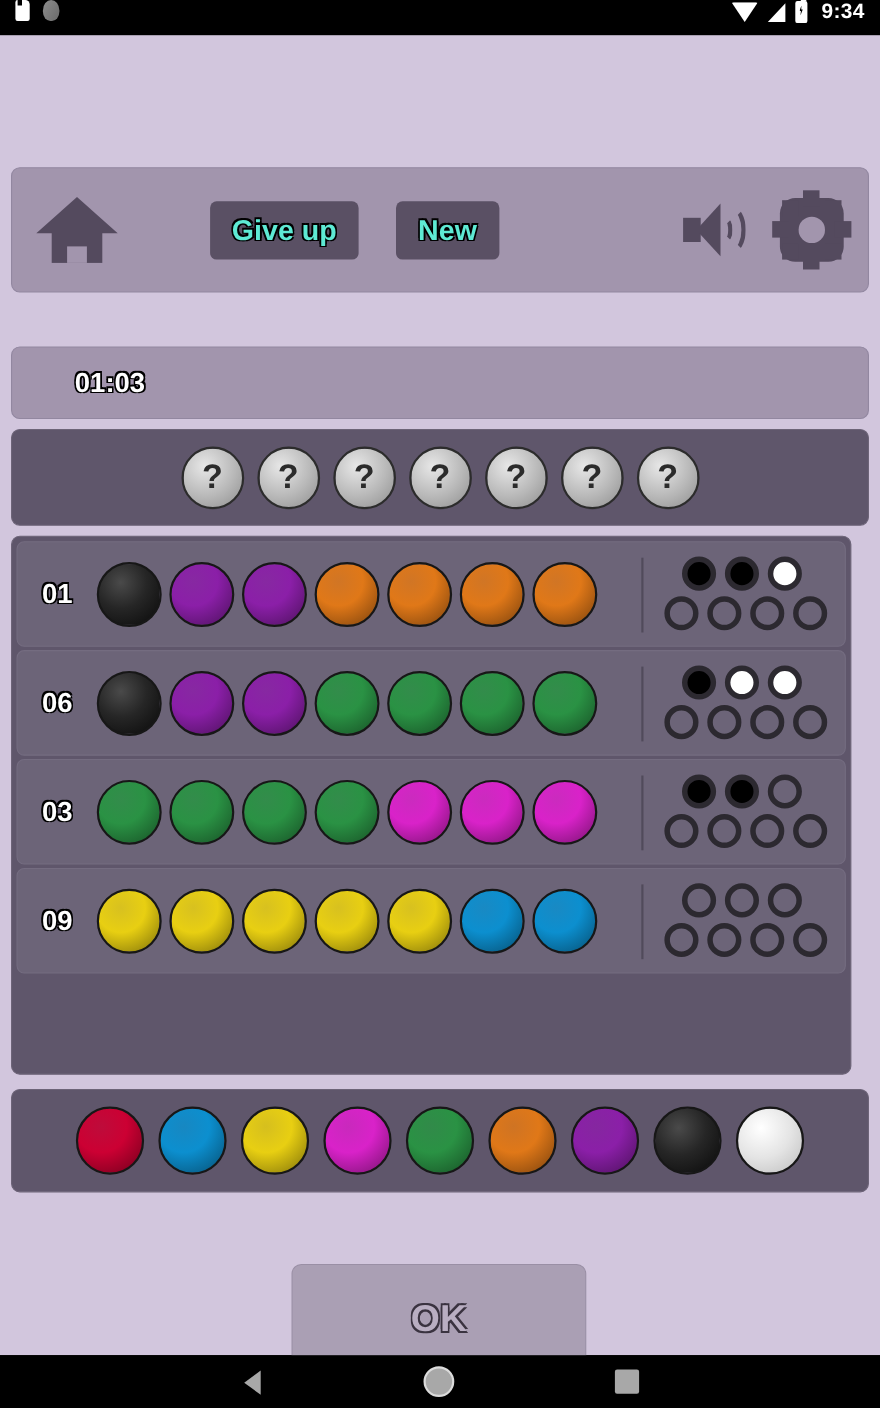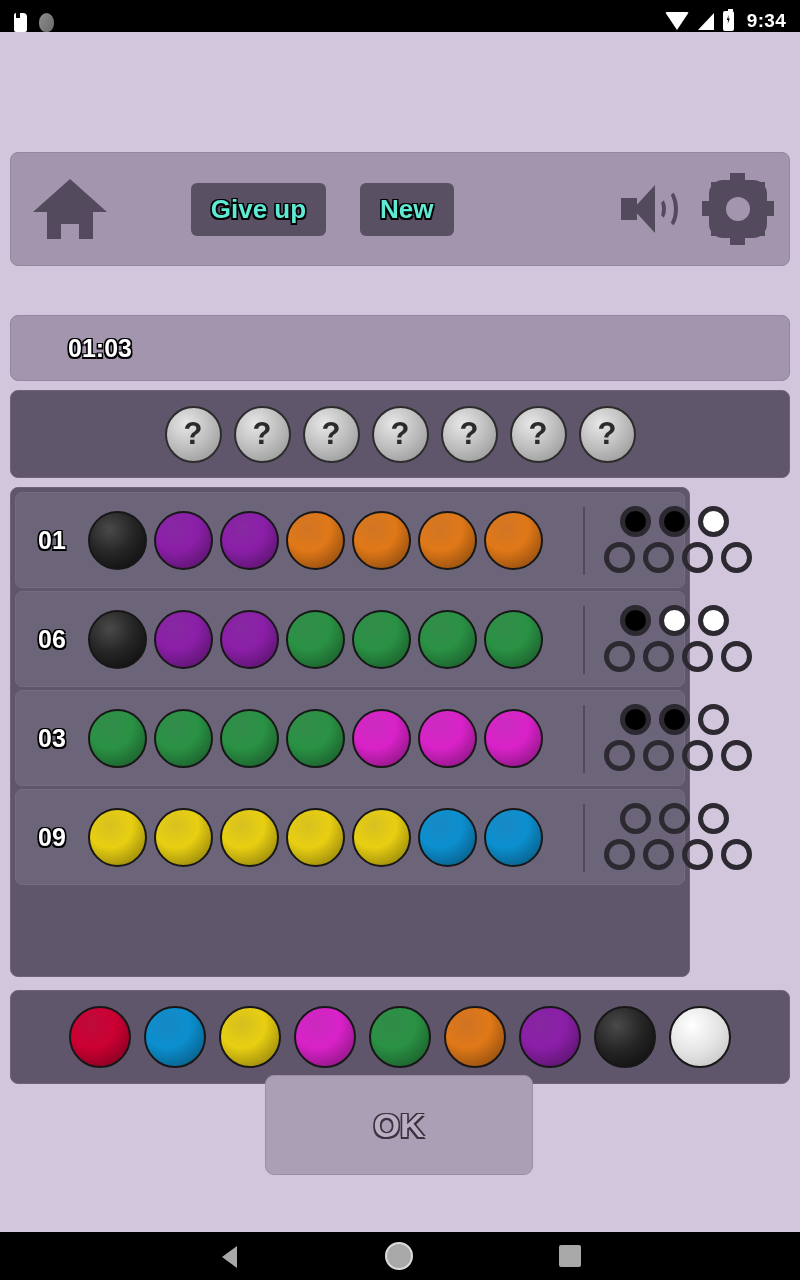--- a/index.html
+++ b/index.html
@@ -6,21 +6,21 @@
   html,body{
     width:800px; height:1280px; overflow:hidden;
     background:#000;
     font-family:"Liberation Sans", sans-serif;
   }
   #app{ position:relative; width:800px; height:1280px; }
 
   
   .statusbar{
     position:absolute; left:0; top:0; width:800px; height:32px;
-    background:#000; display:flex; align-items:flex-end;
+    background:#000; display:flex; align-items:flex-start;
     padding:0 14px;
   }
   .sb-left{ display:flex; align-items:center; gap:12px; }
   .sb-right{ margin-left:auto; display:flex; align-items:center; gap:9px; }
   .sb-clock{
     color:#fff; font-size:19px; font-weight:bold;
     letter-spacing:0.3px; margin-left:4px;
   }
   .sdcard{
     width:13px; height:19px; background:#fff;
@@ -146,21 +146,21 @@
   .qpeg{
     width:57px;height:57px;border-radius:50%;
     background:radial-gradient(circle at 36% 30%,#e7e7e7,#b8b8b8 55%,#8e8e8e 100%);
     border:2px solid #2c2c2c;
     display:flex;align-items:center;justify-content:center;
     color:#2b2b2b;font-size:31px;font-weight:bold;
   }
 
   
   .rows{
-    position:absolute;left:10px;top:455px;width:680px;height:490px;
+    position:absolute;left:10px;top:455px;width:764px;height:490px;
     background:#5f566b;border-radius:8px;border:1px solid #6d6478;
     padding:4px;
   }
   .grow{
     position:relative;height:96px;margin-bottom:3px;
     background:#6c6478;border-radius:7px;border:1px solid #746c80;
     display:flex;align-items:center;
   }
   .grow.active{ background:#6a6275; }
   .rlabel{
@@ -194,21 +194,21 @@
   
   .palette{
     position:absolute;left:10px;top:958px;width:780px;height:94px;
     background:#5f566b;border-radius:8px;border:1px solid #6d6478;
     display:flex;align-items:center;justify-content:center;gap:13px;
   }
   .ppeg{ width:62px;height:62px;border-radius:50%;border:2px solid #171717; }
 
   
   .okbtn{
-    position:absolute;left:265px;top:1043px;width:268px;height:100px;
+    position:absolute;left:265px;top:1117px;width:268px;height:100px;
     background:#aa9fb4;border:1px solid #9a8fa5;border-radius:9px;
     display:flex;align-items:center;justify-content:center;
     color:#b9aec2;font-size:34px;font-weight:bold;
     font-family:"Liberation Sans", sans-serif;
     text-shadow:-1.5px -1.5px 0 #3a3340,1.5px -1.5px 0 #3a3340,-1.5px 1.5px 0 #3a3340,1.5px 1.5px 0 #3a3340;
   }
 
   
   .navbar{
     position:absolute;left:0;top:1232px;width:800px;height:48px;background:#000;

